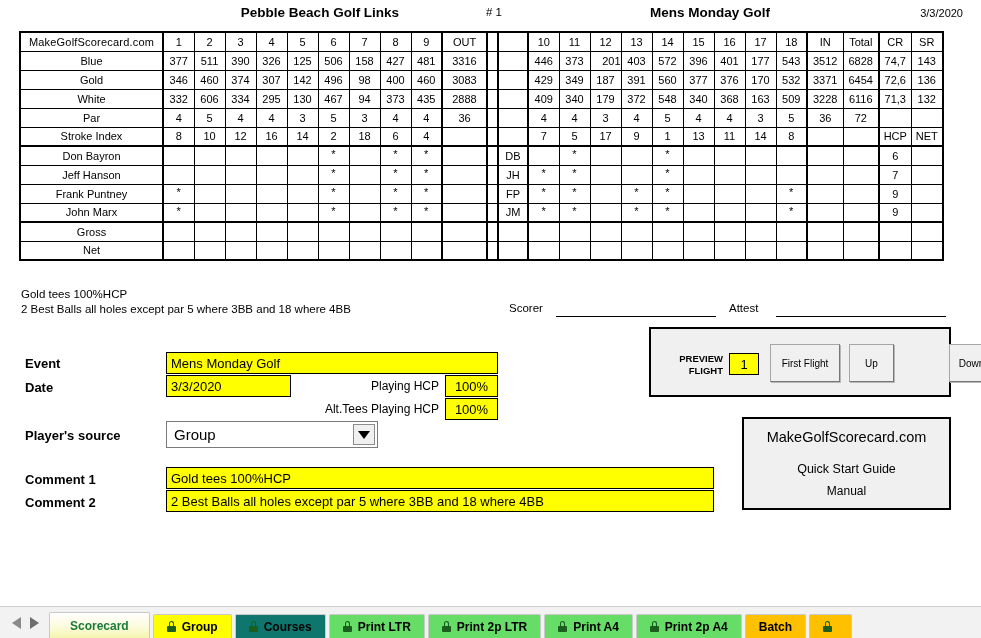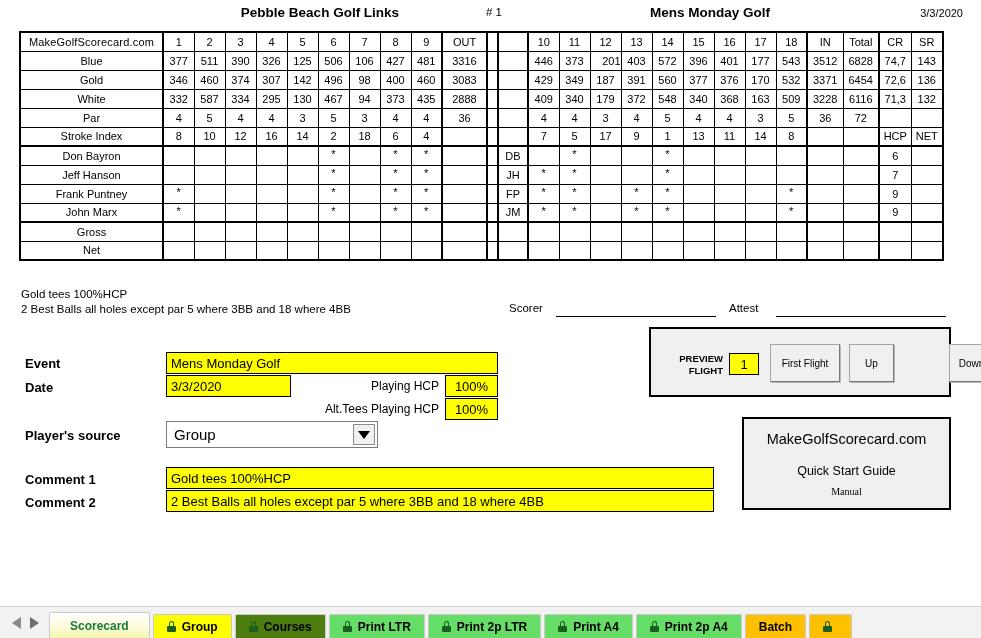--- a/index.html
+++ b/index.html
@@ -120,21 +120,21 @@
   }
 
   
   .linkbox {
     position: absolute; background: #f0f0f0; border: 2px solid #000;
     display: flex; flex-direction: column; align-items: center;
     justify-content: center; gap: 8px;
   }
   .linkbox .l1 { font-size: 14.5px; color: #000; }
   .linkbox .l2 { font-size: 12.5px; color: #000; margin-top: 9px; }
-  .linkbox .l3 { font-size: 10px; color: #000; font-family: Liberation Serif, serif; }
+  .linkbox .l3 { font-size: 12px; color: #000; }
 
   
   .tabbar {
     position: absolute; left: 0; bottom: 0; width: 981px; height: 32px;
     background: #f2f2f2; border-top: 1px solid #cfcfcf;
     display: flex; align-items: center;
   }
   .navarrows { display: flex; align-items: center; gap: 9px; padding: 0 10px 0 12px; }
   .tri {
     width: 0; height: 0; border-top: 6px solid transparent;
@@ -209,21 +209,21 @@
             <th class="hdr bt br" style="width: 32px;">SR</th>
           </tr>
           <tr>
             <td class="lbl bl" style="width: 143px;">Blue</td>
             <td class="bl" style="width: 31px;">377</td>
             <td class="" style="width: 31px;">511</td>
             <td class="" style="width: 31px;">390</td>
             <td class="" style="width: 31px;">326</td>
             <td class="" style="width: 31px;">125</td>
             <td class="" style="width: 31px;">506</td>
-            <td class="" style="width: 31px;">106</td>
+            <td class="" style="width: 31px;">158</td>
             <td class="" style="width: 31px;">427</td>
             <td class="" style="width: 31px;">481</td>
             <td class="bl br" style="width: 45px;">3316</td>
             <td class="spacer" style="width: 11px;"></td>
             <td class="bl" style="width: 30px;"></td>
             <td class="bl" style="width: 31px;">446</td>
             <td class="" style="width: 31px;">373</td>
             <td class="" style="width: 31px; text-align: right;">201</td>
             <td class="" style="width: 31px;">403</td>
             <td class="" style="width: 31px;">572</td>
@@ -260,21 +260,21 @@
             <td class=" gold" style="width: 31px;">170</td>
             <td class=" gold" style="width: 31px;">532</td>
             <td class="bl gold" style="width: 36px;">3371</td>
             <td class=" gold" style="width: 36px;">6454</td>
             <td class="bl gold" style="width: 32px;">72,6</td>
             <td class="br gold" style="width: 32px;">136</td>
           </tr>
           <tr>
             <td class="lbl bl" style="width: 143px;">White</td>
             <td class="bl" style="width: 31px;">332</td>
-            <td class="" style="width: 31px;">587</td>
+            <td class="" style="width: 31px;">606</td>
             <td class="" style="width: 31px;">334</td>
             <td class="" style="width: 31px;">295</td>
             <td class="" style="width: 31px;">130</td>
             <td class="" style="width: 31px;">467</td>
             <td class="" style="width: 31px;">94</td>
             <td class="" style="width: 31px;">373</td>
             <td class="" style="width: 31px;">435</td>
             <td class="bl br" style="width: 45px;">2888</td>
             <td class="spacer" style="width: 11px;"></td>
             <td class="bl" style="width: 30px;"></td>
@@ -579,21 +579,21 @@
         <div class="tab active">
           <span>Scorecard</span>
         </div>
         <div class="tab" style="background: rgb(255, 255, 0);">
           <span class="lock">
             <span class="shackle"></span>
             <span class="body"></span>
           </span>
           <span>Group</span>
         </div>
-        <div class="tab" style="background: #4d7c0f;">
+        <div class="tab" style="background: #0f766e;">
           <span class="lock">
             <span class="shackle"></span>
             <span class="body"></span>
           </span>
           <span>Courses</span>
         </div>
         <div class="tab" style="background: rgb(102, 221, 102);">
           <span class="lock">
             <span class="shackle"></span>
             <span class="body"></span>

